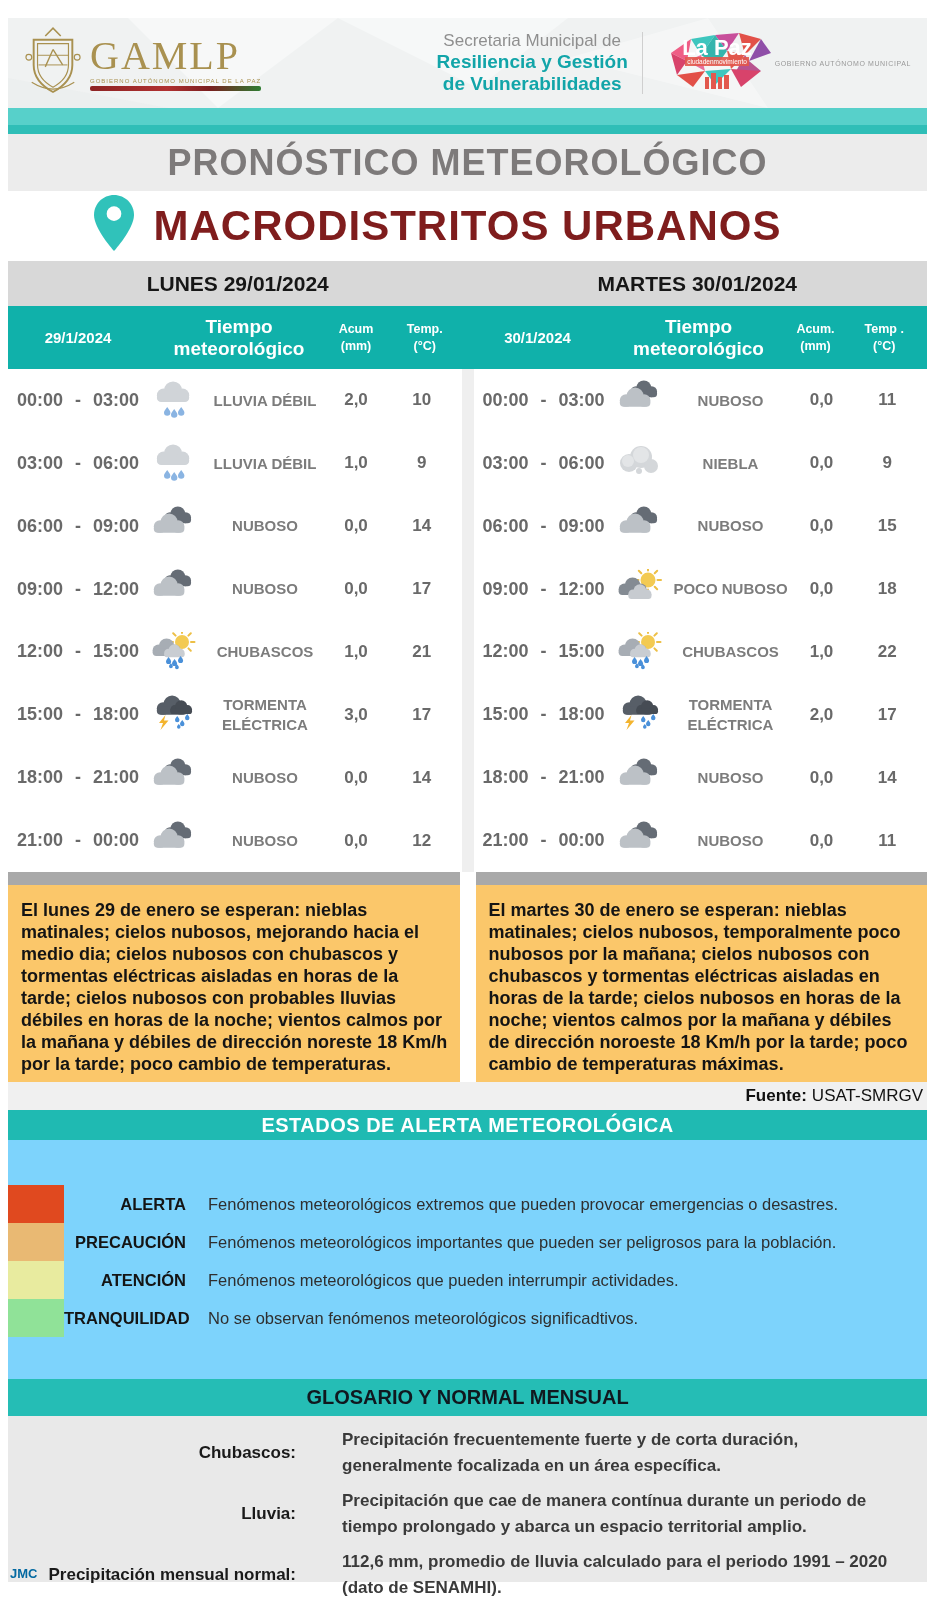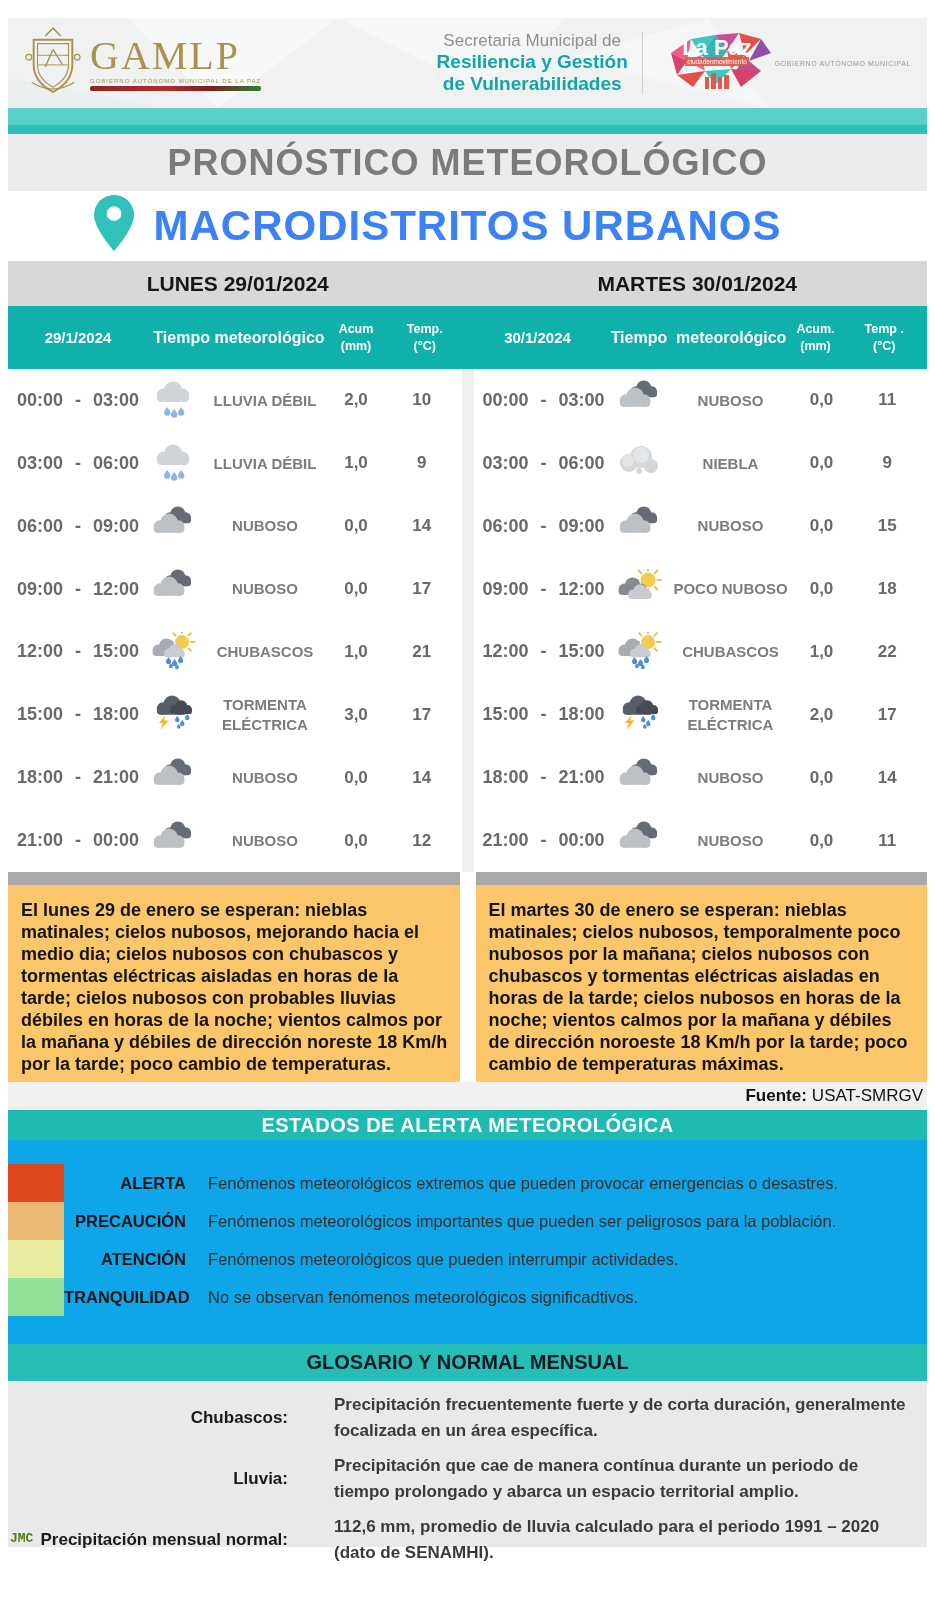--- a/index.html
+++ b/index.html
@@ -27,30 +27,30 @@
   
   .band-teal { height: 26px; }
   .band-teal .b1 { height: 17px; background: #57d0ca; }
   .band-teal .b2 { height: 9px; background: #2fbeb7; }
 
   
   .title-band { height: 57px; background: #ececec; display: flex; align-items: center; justify-content: center; }
   .title-band .t { font-size: 36px; font-weight: bold; color: #7d7a7a; letter-spacing: 1px; }
   .subtitle-band { height: 70px; background: #ffffff; position: relative; display: flex; align-items: center; justify-content: center; }
   .subtitle-band .pin { position: absolute; left: 86px; top: 4px; }
-  .subtitle-band .t { font-size: 42px; font-weight: bold; color: #3b82f6; letter-spacing: 1px; }
+  .subtitle-band .t { font-size: 42px; font-weight: bold; color: #7f1d1d; letter-spacing: 1px; }
 
   
   .day-band { height: 45px; background: #d8d8d8; display: flex; }
   .day-band .half { flex: 1; display: flex; align-items: center; justify-content: center; font-size: 21px; font-weight: bold; color: #161616; }
   .thead { height: 63px; background: #10b1aa; display: flex; color: #fff; }
   .thead .half { flex: 1; display: grid; grid-template-columns: 140px 182px 52px 1fr; align-items: center; padding-left: 0; }
   .thead .cell { text-align: center; font-weight: bold; }
   .th-date { font-size: 15px; }
-  .th-tiempo { font-size: 16px; white-space: pre-wrap; }
+  .th-tiempo { font-size: 19px; white-space: pre-wrap; }
   .th-two { font-size: 12.5px; line-height: 1.3; }
   .tbody { height: 503px; background: #efefef; display: flex; gap: 12px; }
   .tbody .half { flex: 1; background: #ffffff; display: grid; grid-template-rows: repeat(8, 1fr); }
   .wrow { display: grid; grid-template-columns: 140px 52px 130px 52px 1fr; align-items: center; }
   .wtime { display: flex; justify-content: center; gap: 12px; font-size: 18px; font-weight: bold; color: #696969; }
   .wicon { width: 46px; height: 40px; justify-self: center; }
   .wlabel { text-align: center; font-size: 15px; font-weight: bold; color: #7c7c7c; line-height: 1.3; padding: 0 4px; }
   .wacum, .wtemp { text-align: center; font-size: 17px; font-weight: bold; color: #696969; }
 
   
@@ -59,33 +59,33 @@
   .graybar { height: 13px; background: #a9a9a9; }
   .obox { height: 197px; background: #fbc76a; padding: 15px 12px 10px 13px; }
   .obox .txt { font-size: 18px; font-weight: bold; color: #141414; line-height: 1.22; }
 
   
   .fuente { height: 28px; background: #f0f0f0; display: flex; align-items: center; justify-content: flex-end; padding-right: 4px; font-size: 17px; color: #111; }
   .fuente .lbl { font-weight: bold; margin-right: 5px; }
 
   
   .alert-title { height: 30px; background: #1fbab2; display: flex; align-items: center; justify-content: center; color: #ffffff; font-size: 20px; font-weight: bold; letter-spacing: .5px; }
-  .alerts { height: 204px; background: #0ea5e9; padding-top: 24px; }
+  .alerts { height: 239px; background: #7dd3fc; padding-top: 45px; }
   .alert-row { height: 38px; display: grid; grid-template-columns: 56px 132px 1fr; align-items: center; }
   .alert-swatch { width: 56px; height: 38px; }
   .alert-label { text-align: right; font-size: 16.5px; font-weight: bold; color: #141414; padding-right: 10px; }
   .alert-desc { font-size: 16.5px; color: #2f2f2f; padding-left: 12px; }
 
   
   .gloss-title { height: 37px; background: #25bdb5; display: flex; align-items: center; justify-content: center; color: #10181f; font-size: 20px; font-weight: bold; }
   .glossary { height: 166px; background: #e9e9e9; position: relative; padding-top: 6px; }
-  .gloss-row { display: grid; grid-template-columns: 280px 1fr; align-items: center; padding: 5px 0; }
+  .gloss-row { display: grid; grid-template-columns: 280px 1fr; align-items: center; padding: 5px 8px; }
   .gloss-term { text-align: right; font-size: 17px; font-weight: bold; color: #1a1a1a; line-height: 1.25; }
   .gloss-def { font-size: 17px; color: #3a3a3a; line-height: 1.5; padding-left: 46px; padding-right: 10px; font-weight: bold; }
-  .jmc { position: absolute; left: 2px; bottom: 1px; font-size: 13px; font-weight: bold; color: #4d7c0f; font-family: Liberation Mono, monospace; }
+  .jmc { position: absolute; left: 2px; bottom: 1px; font-size: 13px; font-weight: bold; color: #0369a1; }
 </style>
 </head>
 <body>
 
 <div class="spacer-top"></div>
 <div class="content">
 
   <div class="header">
     <svg class="watermark" viewBox="0 0 919 90" preserveAspectRatio="none">
       <polygon points="120,0 330,0 210,90" fill="#ffffff" opacity="0.45"></polygon>

